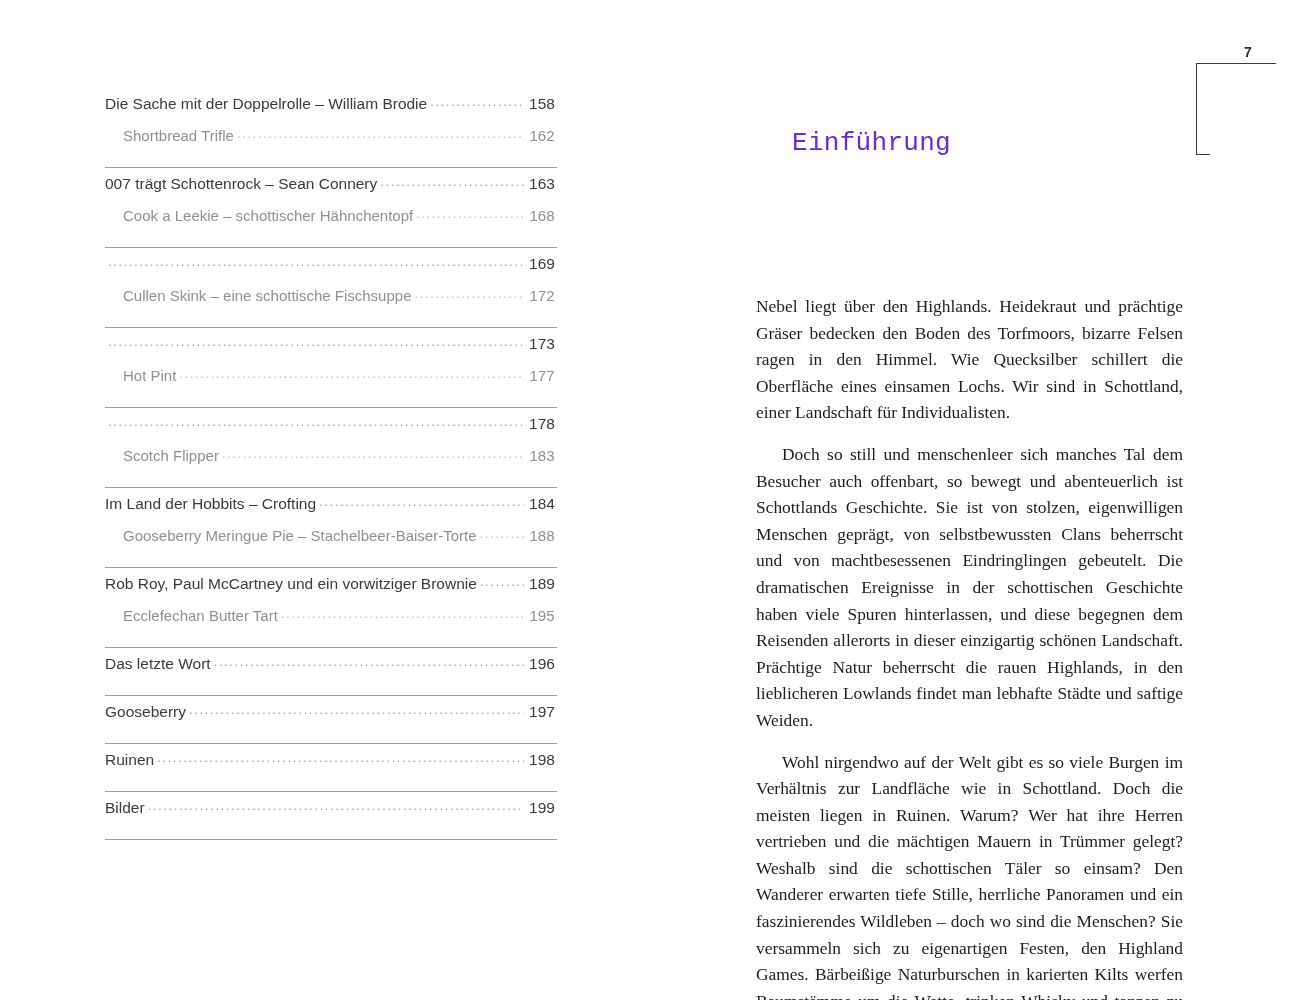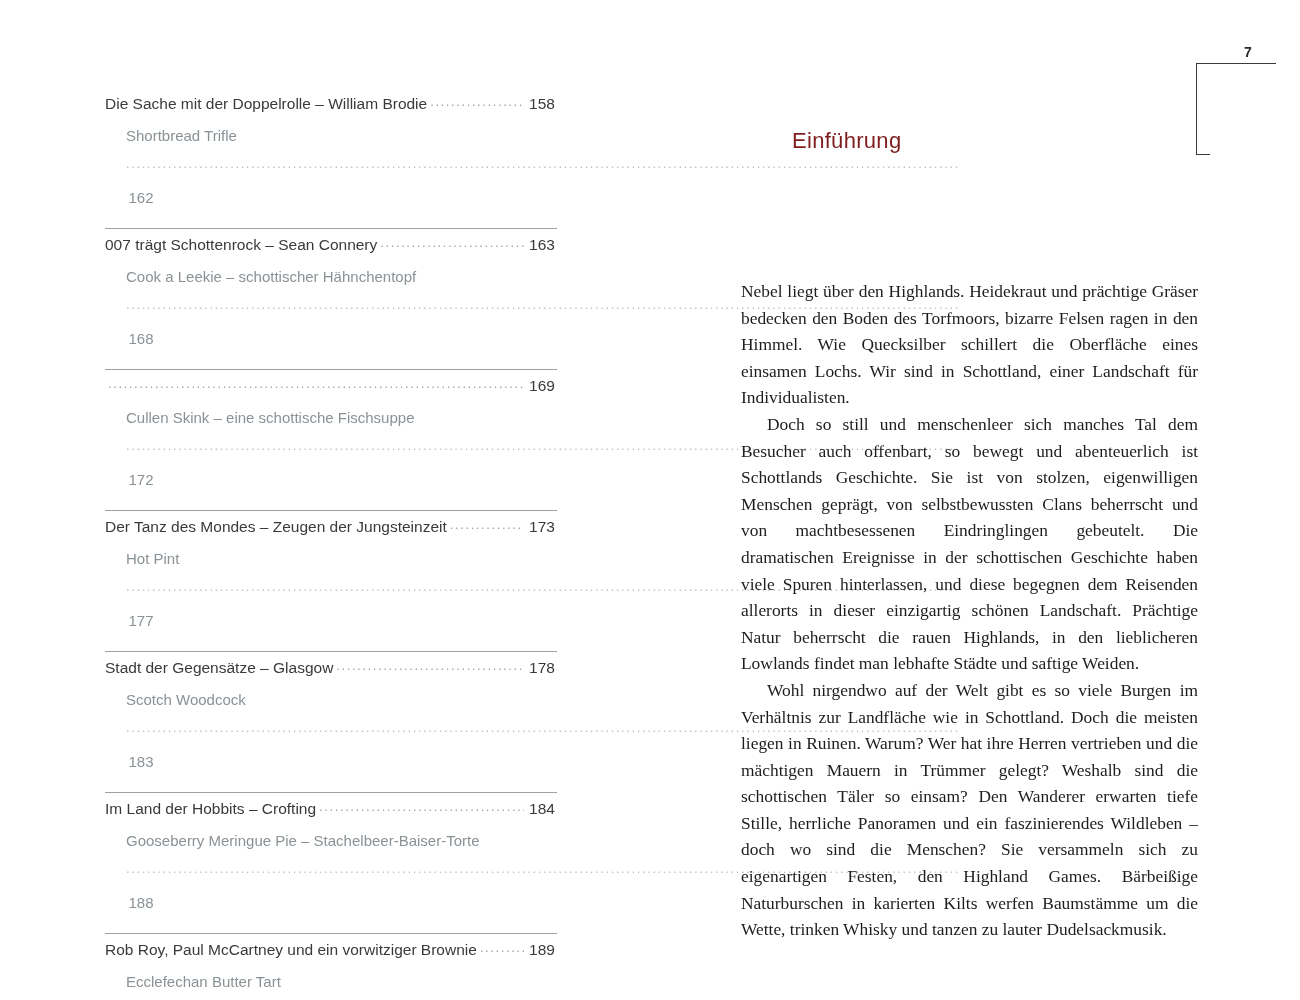--- a/index.html
+++ b/index.html
@@ -35,21 +35,20 @@
     line-height: 31px;
     white-space: nowrap;
   }
   .toc-line.main {
     color: #3a3a3a;
   }
   .toc-line.sub {
     color: #8a9296;
     font-size: 15px;
     padding-left: 18px;
-    flex-direction: column;
   }
   .toc-title {
     flex: 0 0 auto;
   }
   .toc-dots {
     flex: 1 1 auto;
     overflow: hidden;
     margin: 0 3px 0 3px;
     position: relative;
     top: -3px;
@@ -110,38 +109,38 @@
     top: 44px;
     font-size: 14px;
     font-weight: 700;
     color: #2b2b2b;
     font-family: "Liberation Sans", sans-serif;
   }
   .chapter-title {
     position: absolute;
     left: 792px;
     top: 128px;
-    font-size: 22px;
-    color: #7f1d1d;
-    font-family: Liberation Sans, sans-serif;
+    font-size: 26px;
+    color: #6d28d9;
+    font-family: Liberation Mono, monospace;
     letter-spacing: 0.3px;
   }
   .body-text {
     position: absolute;
     left: 741px;
     top: 278px;
     width: 457px;
     font-family: "Liberation Serif", serif;
     font-size: 17.4px;
     line-height: 26.6px;
     color: #1d1d1d;
     text-align: justify;
   }
   .body-text p {
-    margin: 0;
+    margin: 15px;
   }
   .body-text p.indent {
     text-indent: 26px;
   }
 </style>
 </head>
 <body>
 
 <div class="toc">
     <div class="toc-group">
@@ -174,38 +173,36 @@
         <span class="toc-page">169</span>
       </div>
       <div class="toc-line sub">
         <span class="toc-title">Cullen Skink – eine schottische Fischsuppe</span>
         <span class="toc-dots">................................................................................................................................................................</span>
         <span class="toc-page">172</span>
       </div>
     </div>
     <div class="toc-group">
       <div class="toc-line main">
-        <span class="toc-title">Der Tanz des Mondes – Zeugen der Jungsteinzeit</span>
         <span class="toc-dots">................................................................................................................................................................</span>
         <span class="toc-page">173</span>
       </div>
       <div class="toc-line sub">
         <span class="toc-title">Hot Pint</span>
         <span class="toc-dots">................................................................................................................................................................</span>
         <span class="toc-page">177</span>
       </div>
     </div>
     <div class="toc-group">
       <div class="toc-line main">
-        <span class="toc-title">Stadt der Gegensätze – Glasgow</span>
         <span class="toc-dots">................................................................................................................................................................</span>
         <span class="toc-page">178</span>
       </div>
       <div class="toc-line sub">
-        <span class="toc-title">Scotch Woodcock</span>
+        <span class="toc-title">Scotch Flipper</span>
         <span class="toc-dots">................................................................................................................................................................</span>
         <span class="toc-page">183</span>
       </div>
     </div>
     <div class="toc-group">
       <div class="toc-line main">
         <span class="toc-title">Im Land der Hobbits – Crofting</span>
         <span class="toc-dots">................................................................................................................................................................</span>
         <span class="toc-page">184</span>
       </div>

